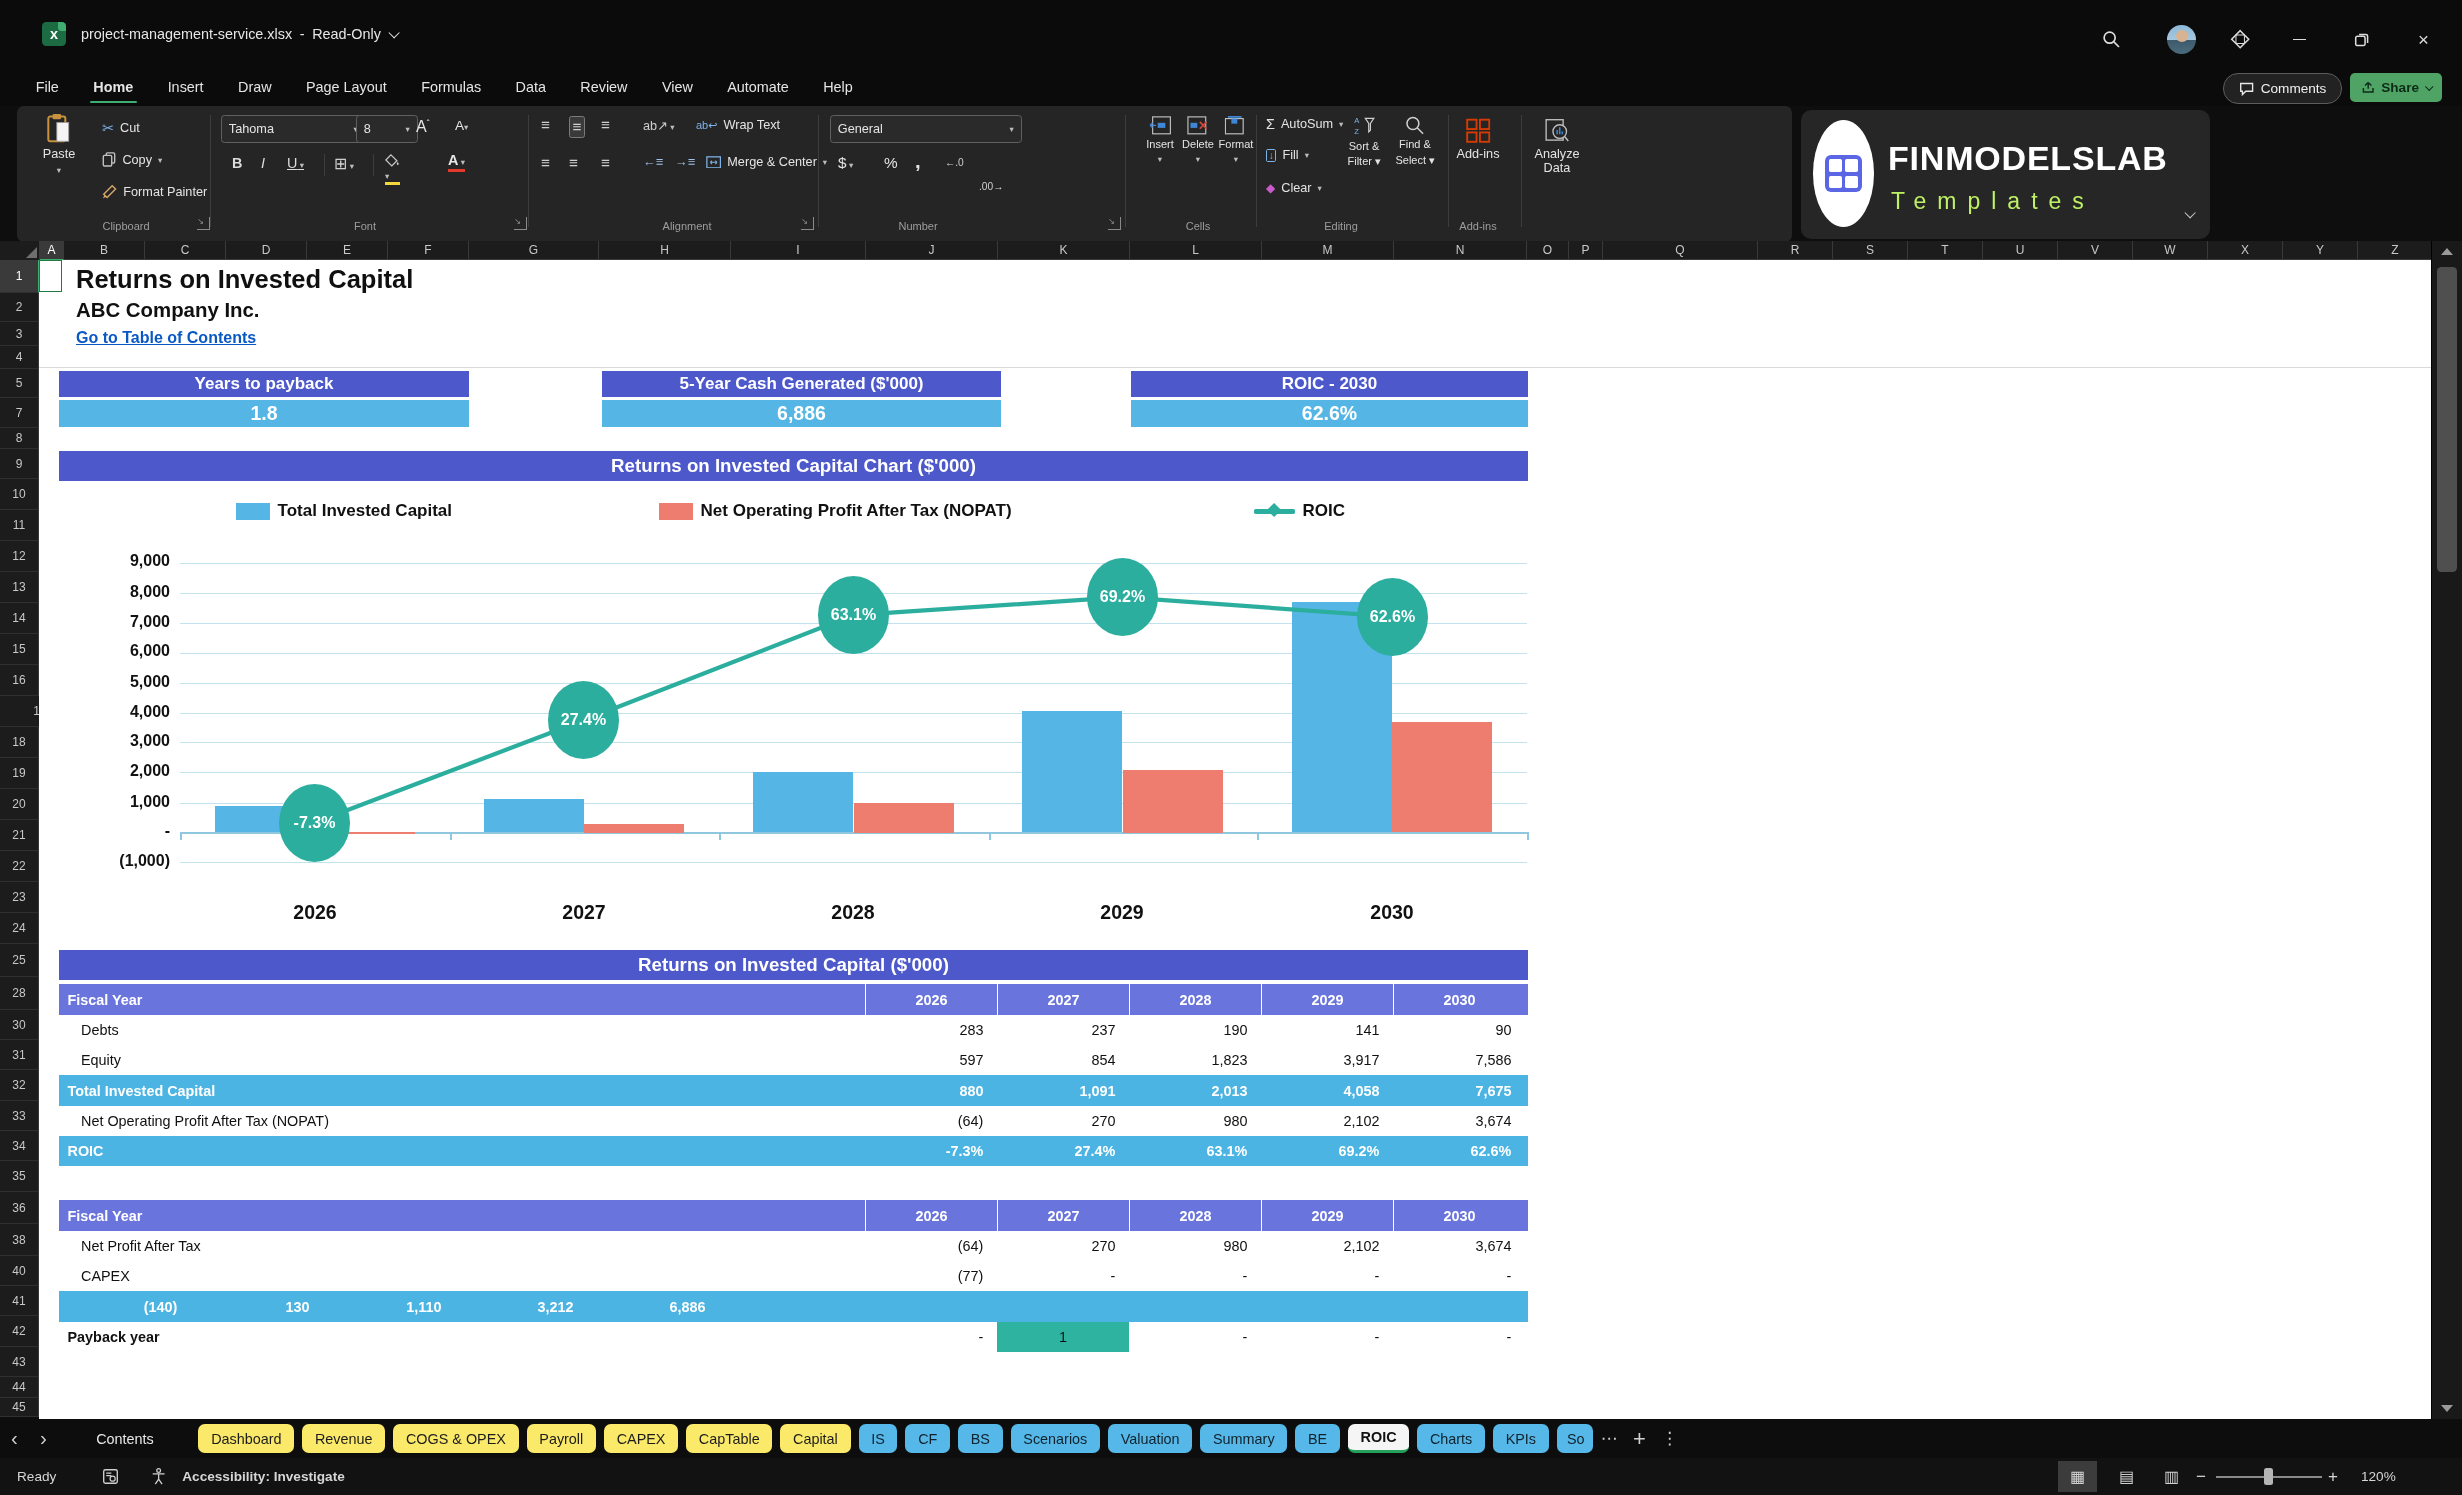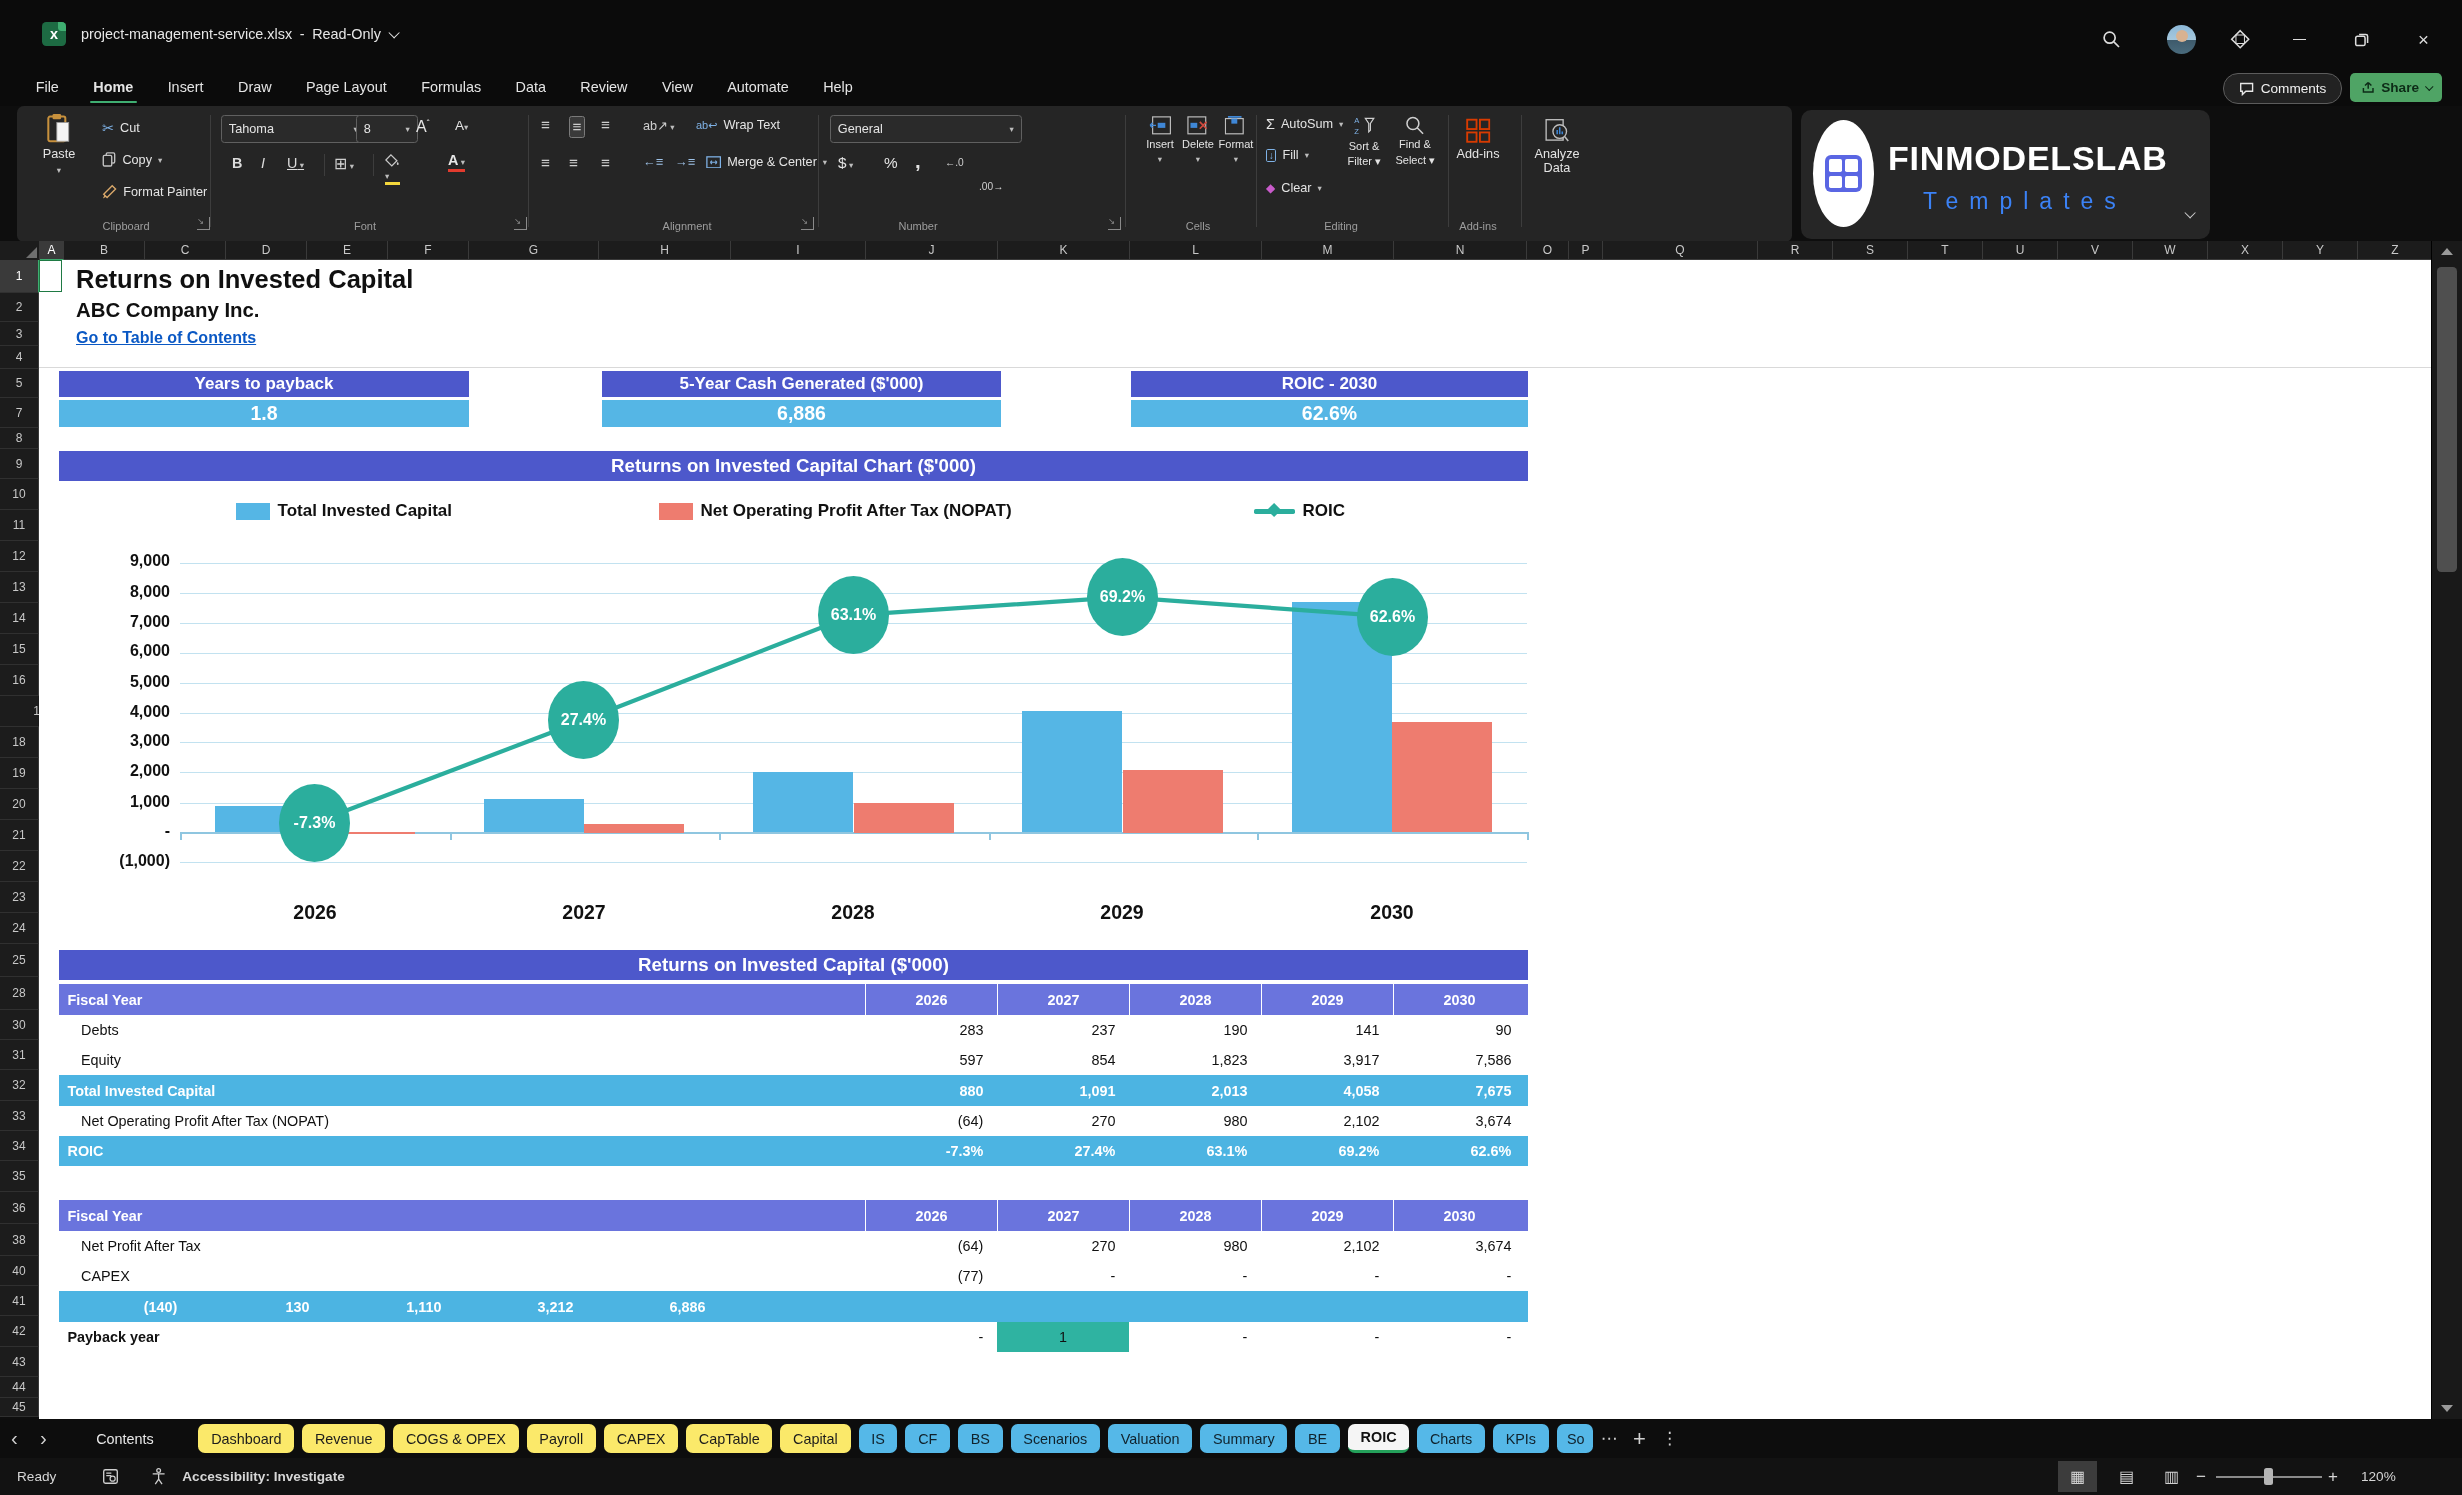--- a/index.html
+++ b/index.html
@@ -35,21 +35,21 @@
   .lines3{display:inline-block;font-size:15.3px;color:#cfcfcf;letter-spacing:0;}
   .selbox{border:0.8px solid #7a7a7a;border-radius:2.5px;background:#3a3a3a;padding:0.8px 2.5px;}
   .fillyel{border-bottom:3.4px solid #f3d73c;padding-bottom:0.8px;}
   .fontred{border-bottom:3.4px solid #e23b2e;padding-bottom:0.8px;font-size:14.4px;color:#e8e8e8;font-weight:bold;}
   .vstack{position:absolute;display:flex;flex-direction:column;align-items:center;gap:3.4px;transform:translateX(-50%);}
   .logo-card{position:absolute;left:1801px;top:110px;width:409px;height:129px;background:#262626;border-radius:10.2px;}
   .logo-oval{position:absolute;left:12px;top:10.2px;width:61px;height:107px;background:#fff;border-radius:50%;}
   .logo-sq{position:absolute;left:12px;top:35px;width:37px;height:37px;background:#5a66e3;border-radius:6px;}
   .logo-sq i{position:absolute;width:12.7px;height:12.7px;background:#fff;border-radius:1.7px;}
   .logo-t1{position:absolute;left:87px;top:29px;font-size:34px;font-weight:bold;color:#fff;letter-spacing:0.8px;}
-  .logo-t2{position:absolute;left:90px;top:78px;font-size:23px;color:#3b82f6;letter-spacing:11px;margin-left:32px;}
+  .logo-t2{position:absolute;left:90px;top:78px;font-size:23px;color:#bef264;letter-spacing:11px;}
   
   .colheads{position:absolute;left:0;top:241px;width:2462px;height:18.7px;background:#1c1c1c;display:flex;}
   .corner{width:39px;height:18.7px;border-right:0.8px solid #3a3a3a;border-bottom:0.8px solid #3a3a3a;position:relative;background:#1c1c1c;}
   .corner i{position:absolute;right:1.7px;bottom:1.7px;width:0;height:0;border-left:11px solid transparent;border-bottom:11px solid #6f6f6f;}
   .colh{height:18.7px;border-right:0.8px solid #3a3a3a;border-bottom:0.8px solid #3a3a3a;color:#c8c8c8;font-size:12px;display:flex;align-items:center;justify-content:center;box-sizing:border-box;}
   .colh.sel{background:#3a3a3a;color:#fff;border-bottom:1.7px solid #3fae71;}
   .rowheads{position:absolute;left:0;top:260px;width:39px;}
   .rowh{width:39px;border-right:0.8px solid #3a3a3a;border-bottom:0.8px solid #303030;color:#c8c8c8;font-size:12px;display:flex;align-items:center;justify-content:center;box-sizing:border-box;background:#1c1c1c;}
   .rowh.sel{background:#3a3a3a;color:#fff;border-right:1.7px solid #3fae71;}
   

